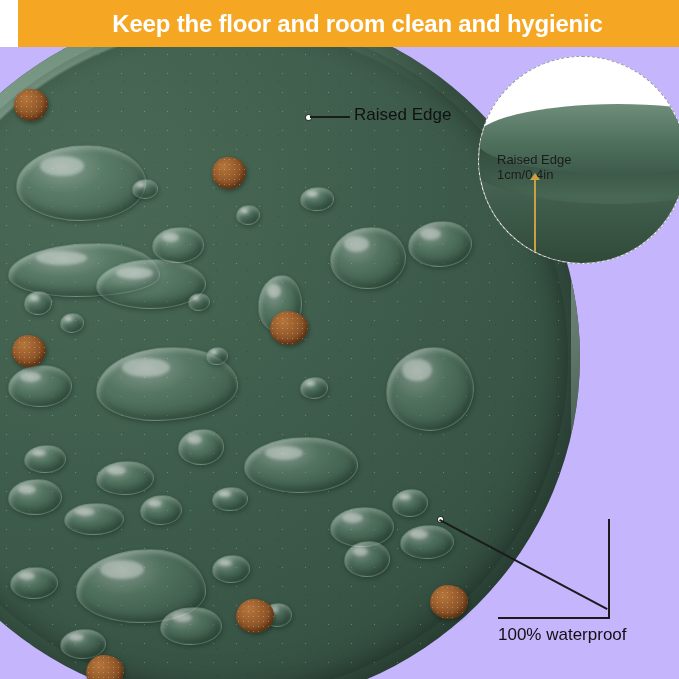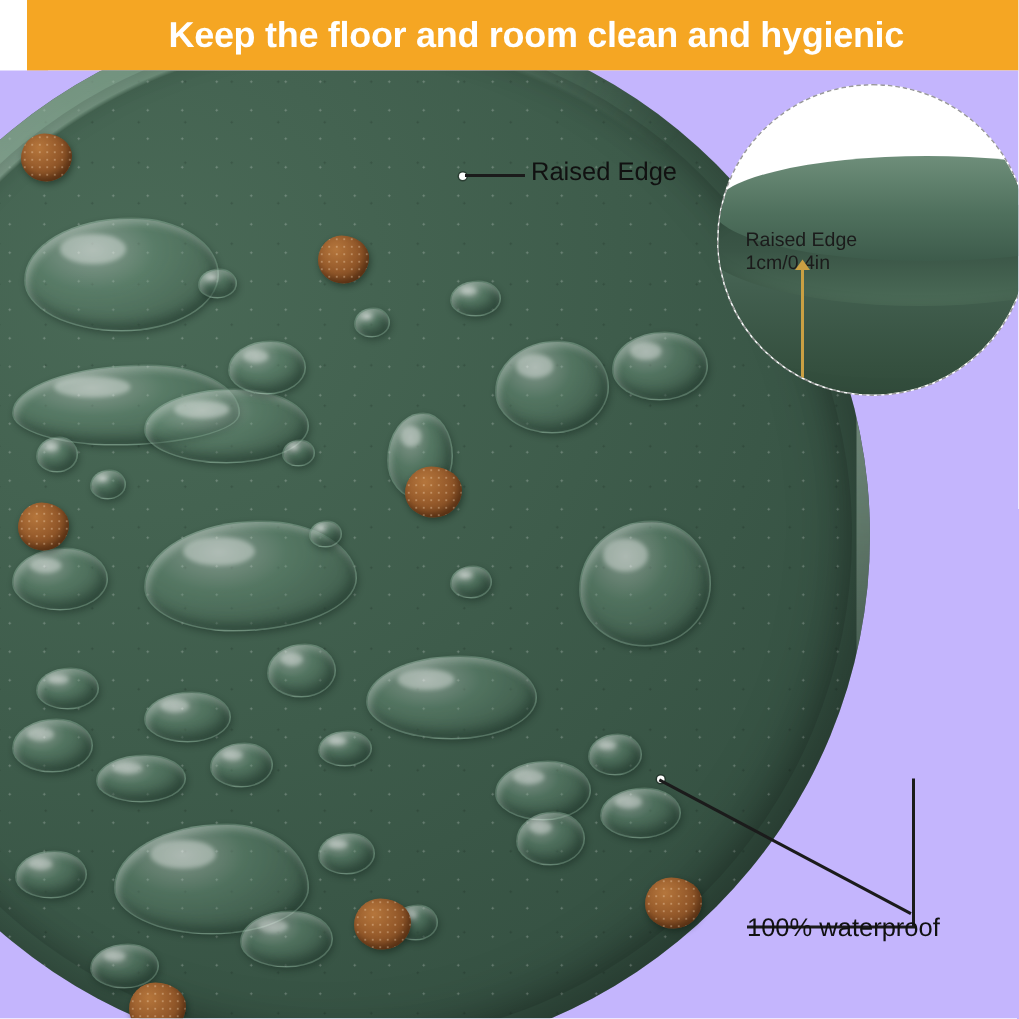--- a/index.html
+++ b/index.html
@@ -328,21 +328,21 @@
     <div class="kibble" style="left:86px;  top:608px; width:38px; height:34px;"></div>
 
     <div class="callout-dot" style="left:306px; top:68px;"></div>
     <div class="callout-line" style="left:310px; top:69px; width:40px; height:1.5px;"></div>
     <div class="callout-label" style="left:354px; top:58px;">Raised Edge</div>
 
     <div class="callout-dot" style="left:438px; top:470px;"></div>
     <div class="callout-line" style="left:440px; top:472px; width:190px; height:1.5px; transform-origin:0 0; transform:rotate(28deg);"></div>
     <div class="callout-line" style="left:608px; top:472px; width:1.5px; height:99px;"></div>
     <div class="callout-line" style="left:498px; top:570px; width:112px; height:1.5px;"></div>
-    <div class="wp-label" style="left:498px; top:562px;">100% waterproof</div>
+    <div class="wp-label" style="left:498px; top:578px;">100% waterproof</div>
 
     <div class="inset">
       <div class="inset-mat"></div>
       <div class="inset-mat-top"></div>
       <div class="inset-mat-lip"></div>
       <div class="inset-label">
         <div>Raised Edge</div>
         <div>1cm/0.4in</div>
       </div>
       <div class="inset-arrow">

